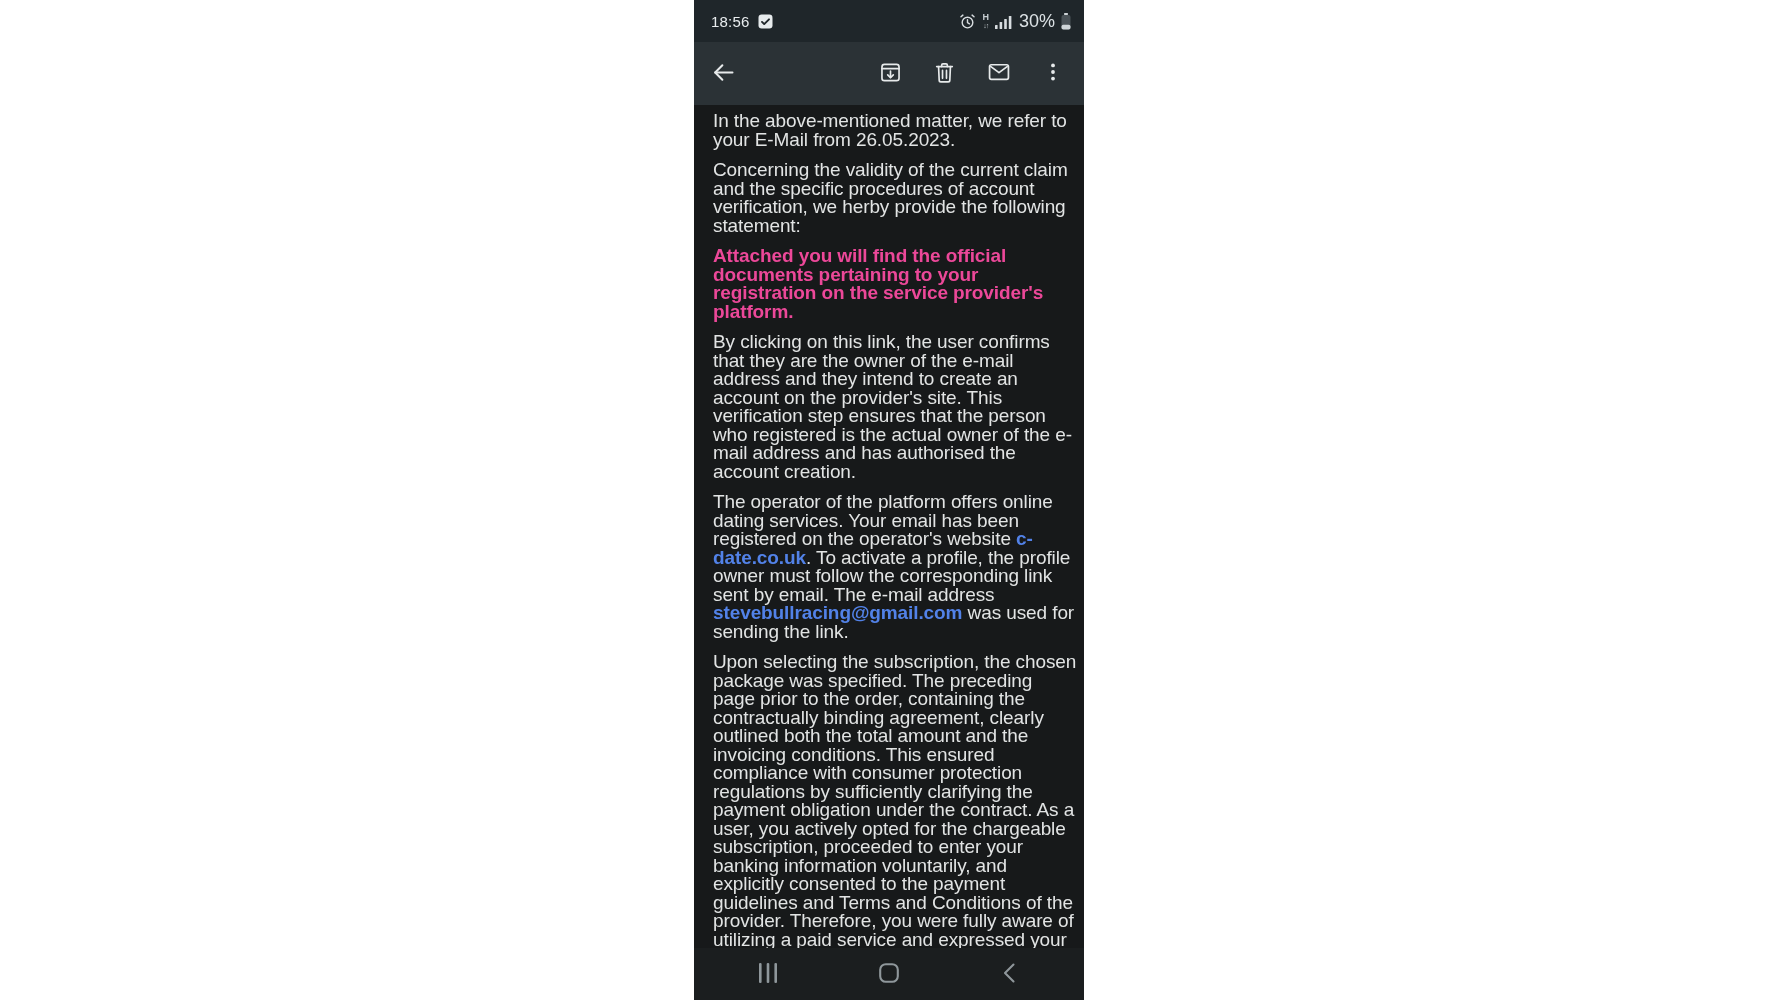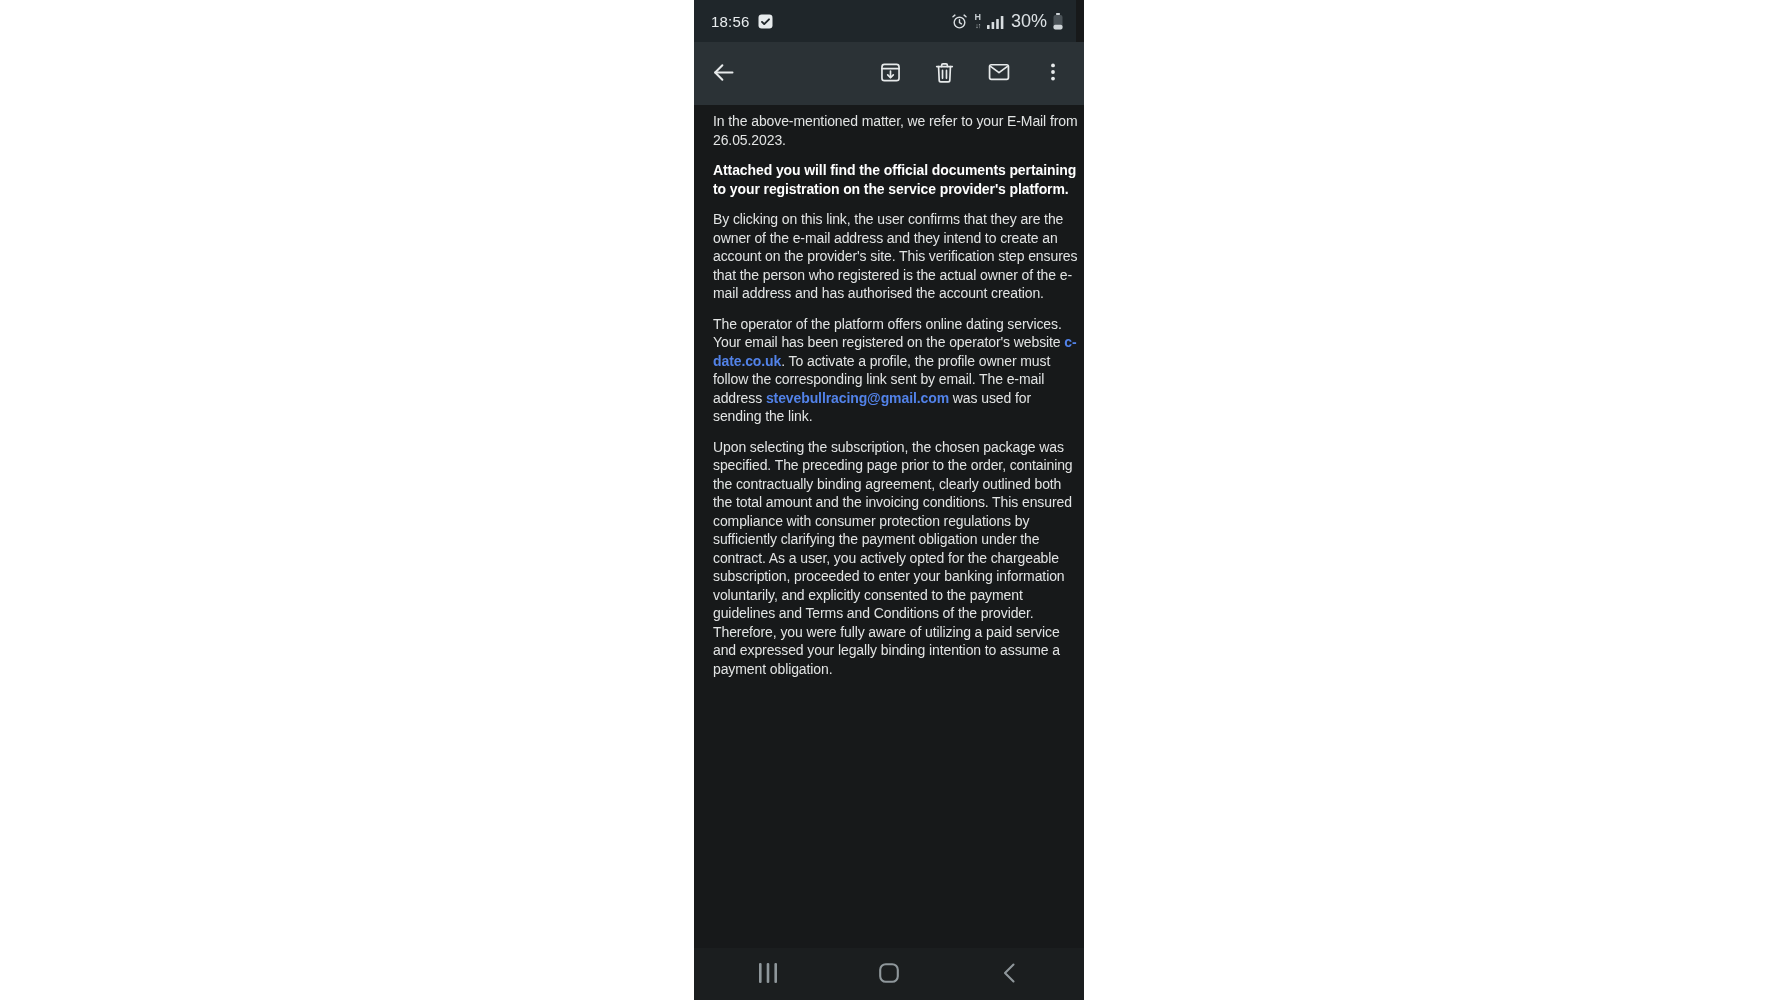--- a/index.html
+++ b/index.html
@@ -2,21 +2,21 @@
 <html style="--status-bar-bg: #1f262a; --toolbar-bg: #2b3236; --body-bg: #17191a; --nav-bg: #1b1e1f; --text: #e2e4e4; --link: #5282e8;"><head>
 <meta charset="utf-8">
 <style>
   html,body{margin:0;padding:0;}
   body{width:1778px;height:1000px;background:#ffffff;overflow:hidden;
        font-family:"Liberation Sans",sans-serif;position:relative;}
   .page{position:absolute;inset:0;background:#ffffff;}
   .phone{position:absolute;left:694px;top:0;width:390px;height:1000px;
          background:var(--body-bg,#17191a);overflow:hidden;}
   
-  .statusbar{position:absolute;top:0;left:0;right:8px;height:42px;
+  .statusbar{position:absolute;top:0;left:0;right:0;height:42px;
              background:var(--status-bar-bg,#1f262a);
              display:flex;align-items:center;justify-content:space-between;
              padding:0 13px 0 17px;box-sizing:border-box;}
   .sb-left{display:flex;align-items:center;gap:8px;}
   .sb-time{color:#e9edef;font-size:15px;letter-spacing:0.2px;}
   .sb-right{display:flex;align-items:center;gap:6px;}
   .sb-batt-text{color:#dbe1e4;font-size:18px;margin-left:1px;}
   .netico{display:flex;flex-direction:column;align-items:center;line-height:1;color:#c6cdd1;}
   .net-h{font-size:9px;font-weight:bold;}
   .net-arrows{font-size:7px;letter-spacing:-1px;}
@@ -26,24 +26,24 @@
            background:var(--toolbar-bg,#2b3236);
            display:flex;align-items:center;
            padding:0 19px 0 16px;box-sizing:border-box;}
   .tb-btn{background:none;border:none;padding:0;margin:0;cursor:pointer;
           display:flex;align-items:center;justify-content:center;}
   .tb-actions{margin-left:auto;display:flex;align-items:center;gap:29px;}
   
   .email-scroll{position:absolute;top:105px;left:0;right:0;bottom:0;
                 background:var(--body-bg,#17191a);
                 padding:7px 6px 0 19px;box-sizing:border-box;overflow:hidden;
-                color:var(--text,#e2e4e4);font-size:14px;line-height:18.5px;
+                color:var(--text,#e2e4e4);font-size:19px;line-height:18.5px;
                 letter-spacing:-0.1px;}
   .email-scroll p{margin:0 0 12px 0;}
-  .email-scroll p.bold{font-weight:700;color:#ffffff;}
+  .email-scroll p.bold{font-weight:700;color:#ec4899;}
   .lnk{color:var(--link,#5282e8);font-weight:700;text-decoration:none;cursor:pointer;}
   
   .navbar{position:absolute;left:0;right:0;bottom:0;height:52px;z-index:5;
           background:var(--nav-bg,#1b1e1f);
           display:flex;align-items:center;justify-content:space-between;
           padding:0 62px;box-sizing:border-box;}
   .nav-btn{background:none;border:none;padding:0;margin:0;cursor:pointer;
            display:flex;align-items:center;justify-content:center;}
 </style>
 </head>
@@ -138,20 +138,21 @@
                 <circle cx="12" cy="12" r="1.9"></circle>
                 <circle cx="12" cy="18.6" r="1.9"></circle>
               </svg>
           </span>
         </button>
       </div>
     </div>
 
     <div class="email-scroll">
       <p>In the above-mentioned matter, we refer to your E-Mail from 26.05.2023.</p>
+      <p>Concerning the validity of the current claim and the specific procedures of account verification, we herby provide the following statement:</p>
       <p class="bold">Attached you will find the official documents pertaining to your registration on the service provider's platform.</p>
       <p>By clicking on this link, the user confirms that they are the owner of the e-mail address and they intend to create an account on the provider's site. This verification step ensures that the person who registered is the actual owner of the e-mail address and has authorised the account creation.</p>
       <p><span>The operator of the platform offers online dating services. Your email has been registered on the operator's website </span><a class="lnk">c-date.co.uk</a><span>. To activate a profile, the profile owner must follow the corresponding link sent by email. The e-mail address </span><a class="lnk">stevebullracing@gmail.com</a><span> was used for sending the link.</span></p>
       <p>Upon selecting the subscription, the chosen package was specified. The preceding page prior to the order, containing the contractually binding agreement, clearly outlined both the total amount and the invoicing conditions. This ensured compliance with consumer protection regulations by sufficiently clarifying the payment obligation under the contract. As a user, you actively opted for the chargeable subscription, proceeded to enter your banking information voluntarily, and explicitly consented to the payment guidelines and Terms and Conditions of the provider. Therefore, you were fully aware of utilizing a paid service and expressed your legally binding intention to assume a payment obligation.</p>
     </div>
 
     <nav class="navbar">
       <button class="nav-btn">
         <span>
           <svg width="24" height="24" viewBox="0 0 24 24" fill="#8f979b">

